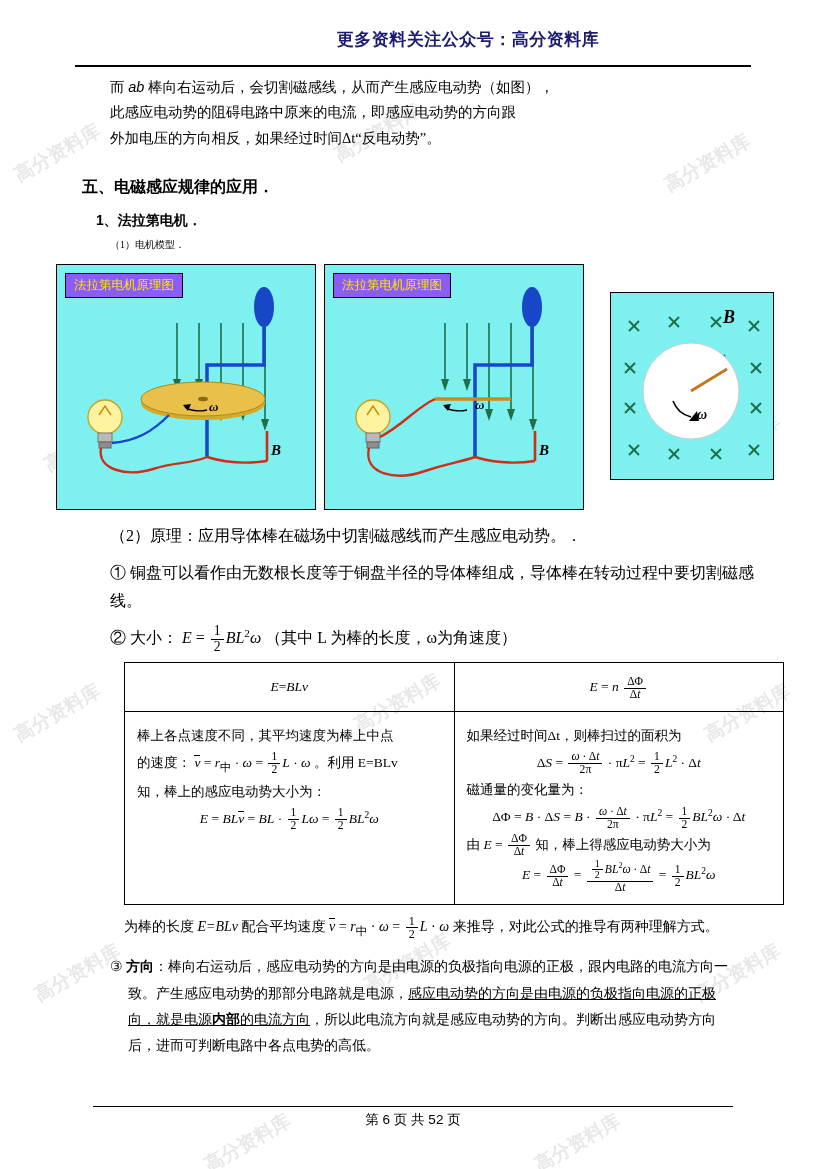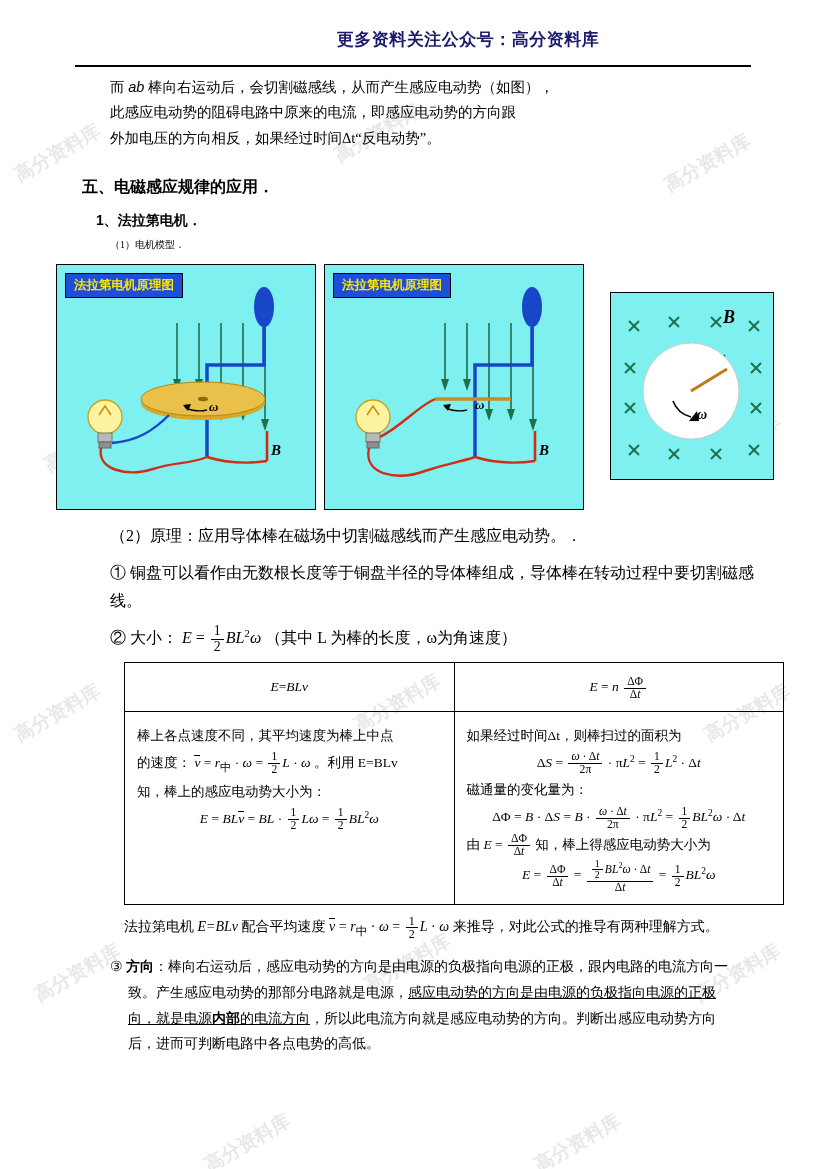--- a/index.html
+++ b/index.html
@@ -87,25 +87,25 @@
     border: 1px solid #000;
     box-sizing: border-box;
   }
   #fig1 { left: 56px; top: 0; width: 260px; height: 246px; }
   #fig2 { left: 324px; top: 0; width: 260px; height: 246px; }
   #fig3 { left: 610px; top: 28px; width: 164px; height: 188px; }
 
   .fig-label {
     position: absolute;
     left: 8px; top: 8px;
-    background: #1d4ed8;
+    background: #8b5cf6;
     color: #ffe600;
     font-family: "Liberation Sans", sans-serif;
     font-size: 12.5px;
-    font-weight: bold;
+    font-weight: normal;
     padding: 3px 8px;
     border: 1px solid #000;
     white-space: nowrap;
   }
   .figsvg { position:absolute; left:0; top:0; }
 
   .numline { font-size: 16px; padding: 10px 70px 0 110px; line-height:1.7; }
   .numline2 { font-size: 14px; padding: 4px 70px 0 124px; line-height:1.7; }
 
   
@@ -128,21 +128,21 @@
     padding: 10px 12px;
     vertical-align: top;
     line-height: 2.0;
   }
   td.hdr { text-align:center; padding: 8px 12px; }
   .ctr { text-align:center; }
 
   .tiptext { font-size: 14px; padding: 10px 70px 0 124px; line-height:1.7;}
 
   .bullet3 { font-size: 14px; padding: 12px 64px 0 110px; line-height: 1.85; text-align: justify;}
-  .bullet3 b { font-family:Liberation Serif, serif; }
+  .bullet3 b { font-family:Liberation Mono, monospace; }
   .u { text-decoration: underline; }
 
   .footer {
     position:absolute;
     left:0; right:0;
     top: 1106px;
     text-align:center;
     font-size: 13.5px;
     font-family: "Liberation Sans", sans-serif;
   }
@@ -358,27 +358,31 @@
           </div>
           <div class="ctr">
             <span class="mth"><i>E</i> = <span class="frac"><span class="num">ΔΦ</span><span class="den">Δ<i>t</i></span></span> = <span class="frac"><span class="num"><span class="frac"><span class="num">1</span><span class="den">2</span></span><i>BL</i><sup class="s">2</sup><i>ω</i> · Δ<i>t</i></span><span class="den">Δ<i>t</i></span></span> = <span class="frac"><span class="num">1</span><span class="den">2</span></span><i>BL</i><sup class="s">2</sup><i>ω</i></span>
           </div>
         </td>
       </tr>
     </tbody>
       </table>
 
     <div class="tiptext">
-      <span>法拉第电机 </span><i>E=BLv</i><span> 配合平均速度</span>
+      <span>为棒的长度 </span><i>E=BLv</i><span> 配合平均速度</span>
       <span class="mth"><span class="ovl"><i>v</i></span> = <i>r</i><sub>中</sub> · <i>ω</i> = <span class="frac"><span class="num">1</span><span class="den">2</span></span><i>L</i> · <i>ω</i></span><span> 来推导，对此公式的推导有两种理解方式。</span>
     </div>
 
     <div class="bullet3">
       <span>③ </span><b>方向</b><span>：棒向右运动后，感应电动势的方向是由电源的负极指向电源的正极，跟内电路的电流方向一</span><br>
       <span style="padding-left:18px">致。产生感应电动势的那部分电路就是电源，</span><span class="u">感应电动势的方向是由电源的负极指向电源的正极</span><br>
       <span style="padding-left:18px" class="u">向，就是电源</span><b class="u">内部</b><span class="u">的电流方向</span><span>，所以此电流方向就是感应电动势的方向。判断出感应电动势方向</span><br>
       <span style="padding-left:18px">后，进而可判断电路中各点电势的高低。</span>
     </div>
 
   </div>
 
+  <div class="footer">
+    <div class="rule"></div>
+    <span>第 6 页 共 52 页</span>
+  </div>
 
 </div>
 
 </body></html>

